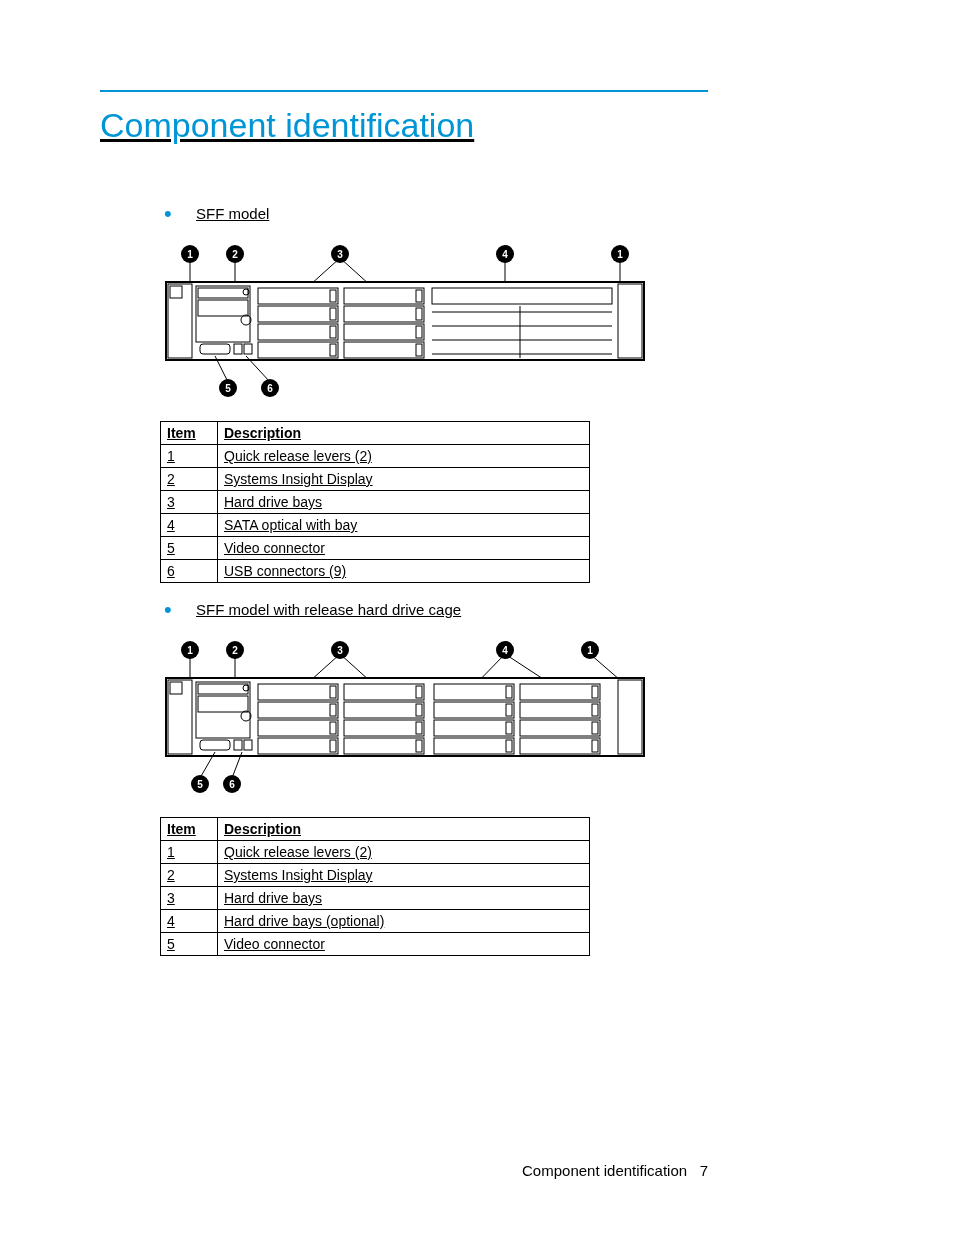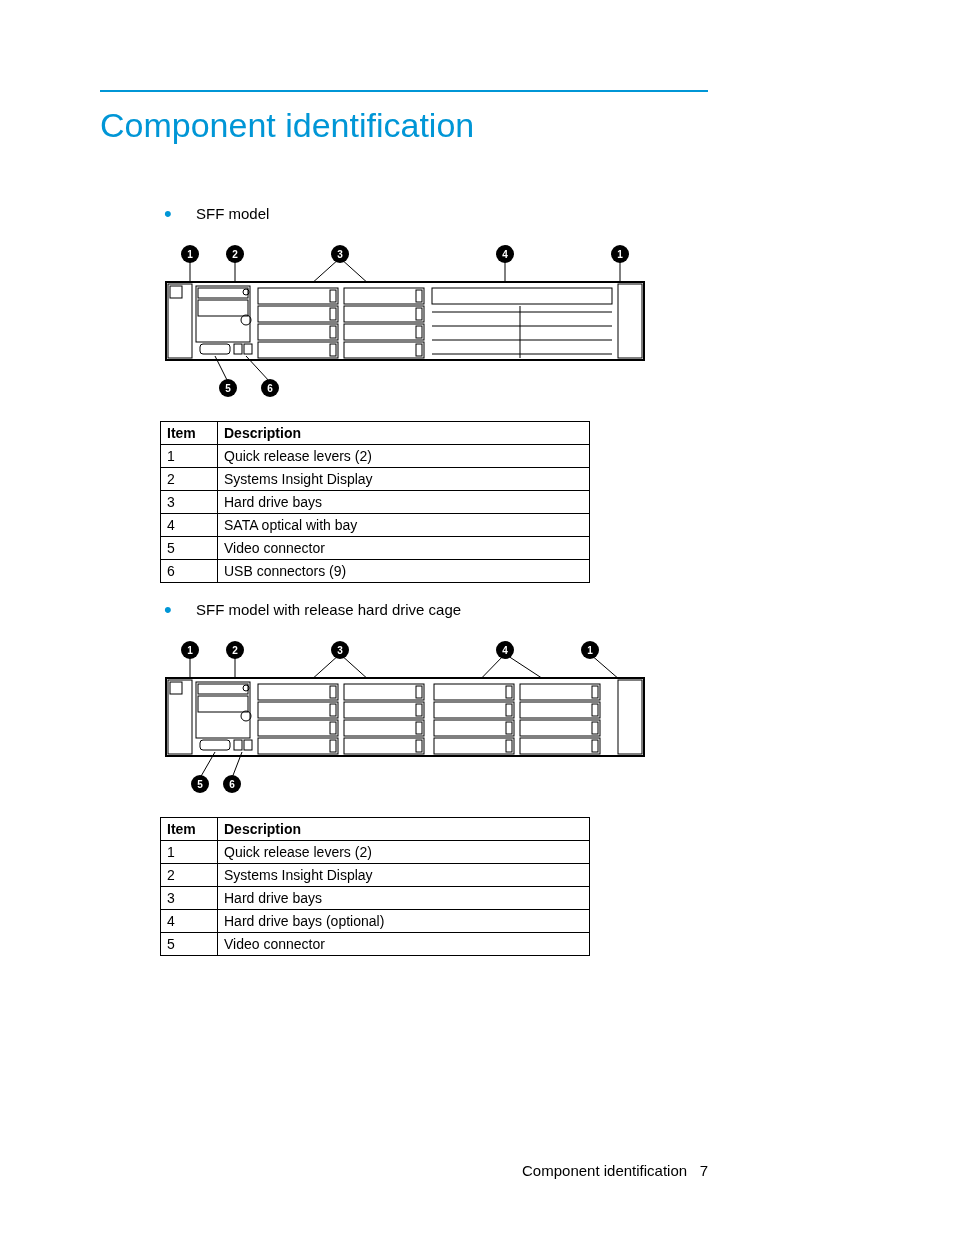--- a/index.html
+++ b/index.html
@@ -9,20 +9,21 @@
     background: #fff;
     color: #000;
     font-size: 14px;
   }
   .page {
     width: 788px;
     height: 1235px;
     position: relative;
     box-sizing: border-box;
     padding: 90px 80px 50px 100px;
+    text-decoration: underline;
   }
   .hr-top {
     border: none;
     border-top: 2px solid #0096d6;
     margin: 0 0 14px 0;
   }
   h1 {
     font-family: "Futura", "Century Gothic", Arial, sans-serif;
     font-weight: 300;
     font-size: 34px;

